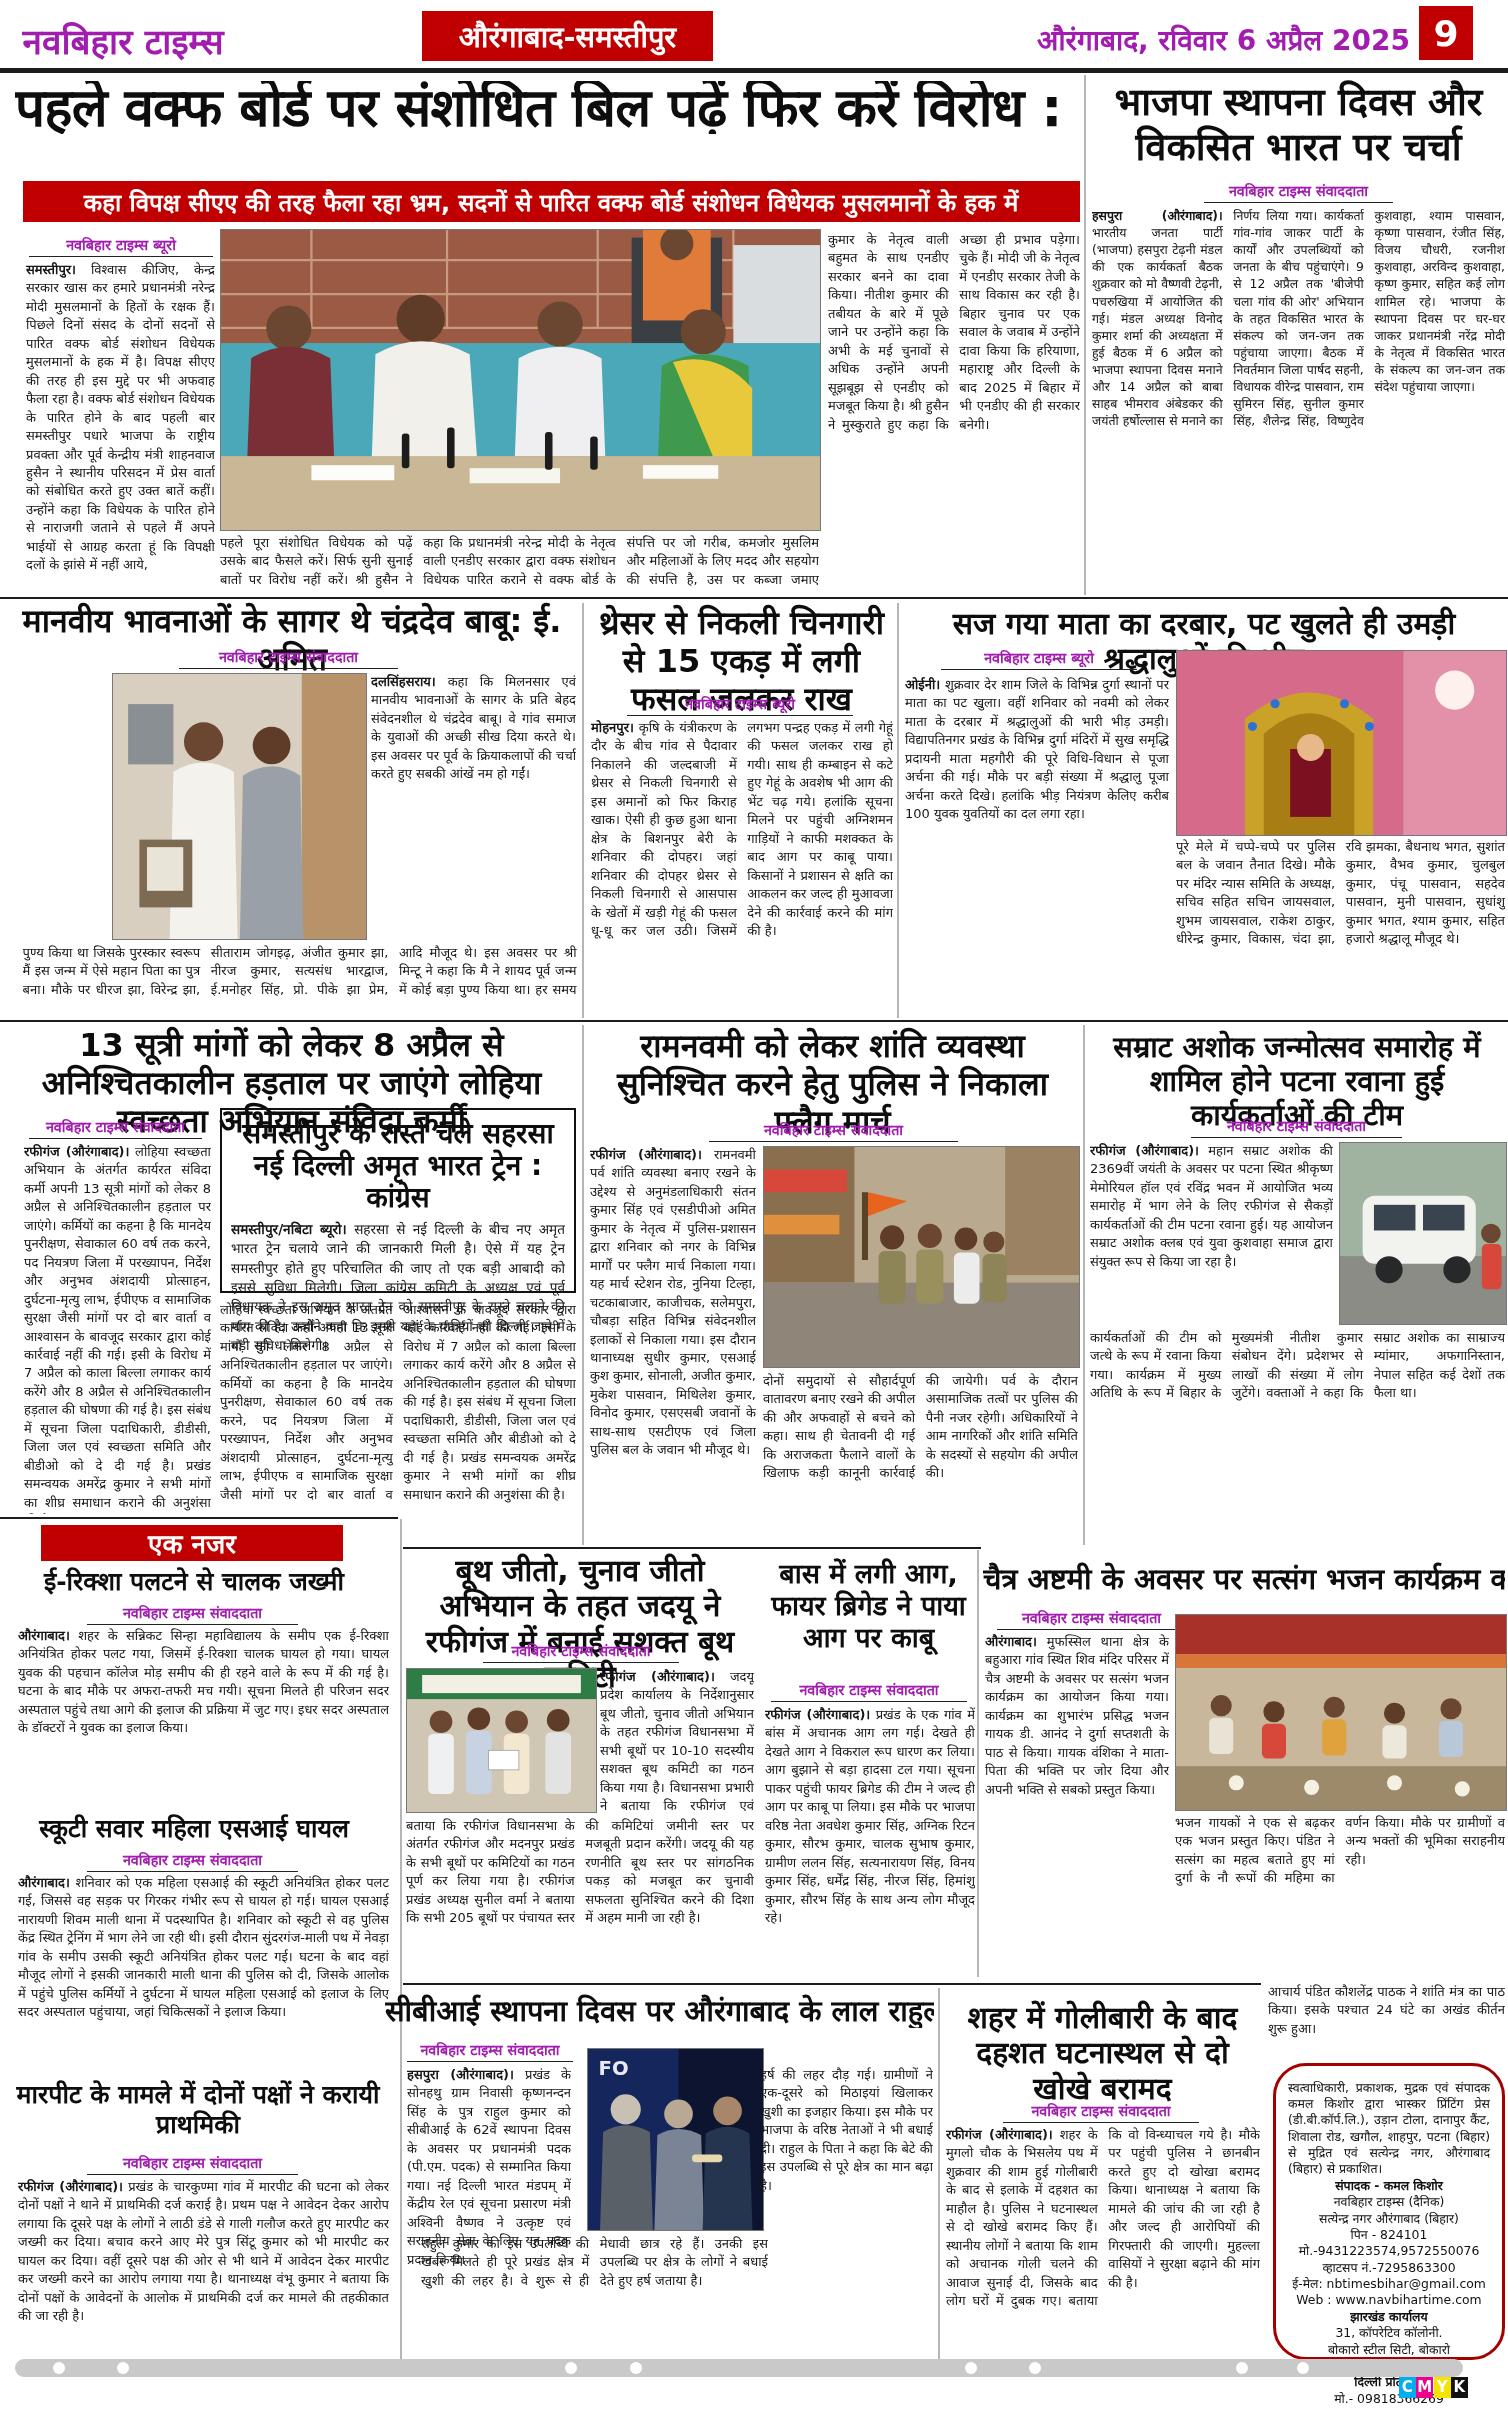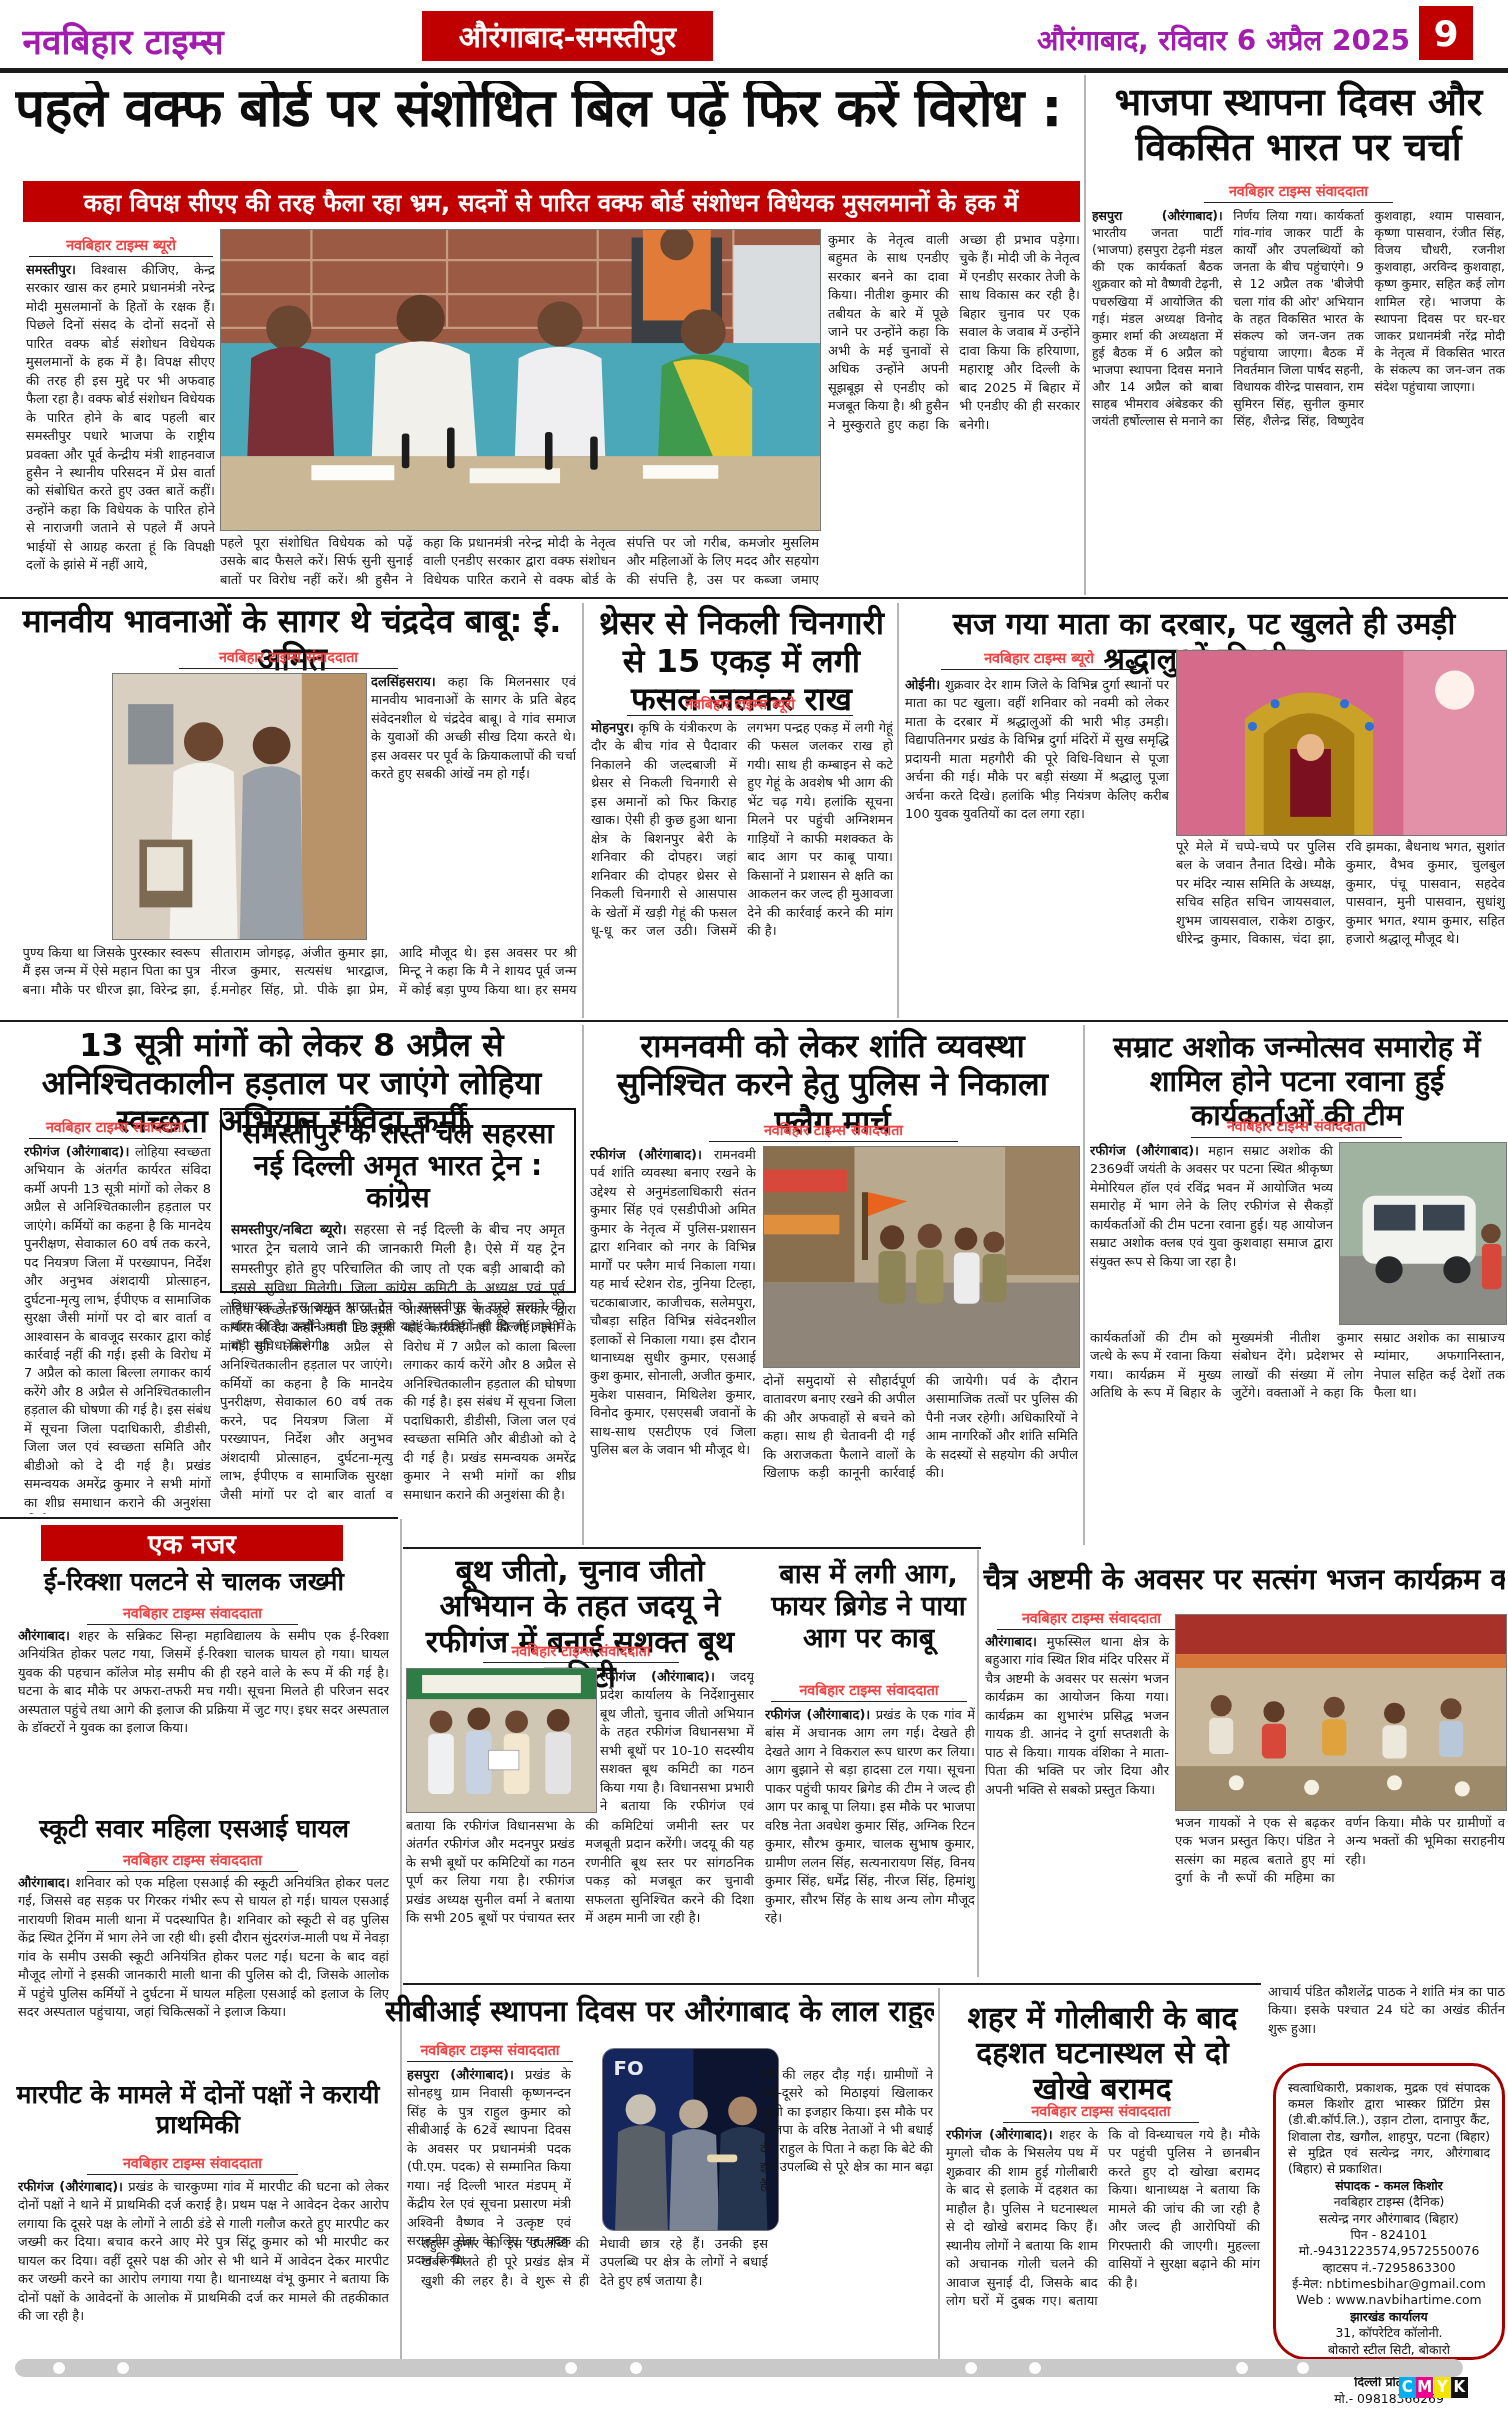--- a/index.html
+++ b/index.html
@@ -7,21 +7,21 @@
         font-family:"DejaVu Sans","Liberation Sans",sans-serif;overflow:hidden;}
   .abs{position:absolute;}
   .red{color:#a21caf;}
   .redbg{background:#c00000;color:#ffffff;}
   .hl{font-weight:bold;color:#0d0d0d;text-align:center;line-height:1.18;}
   .hl-xl{font-size:53px;white-space:nowrap;line-height:1.0;letter-spacing:-0.8px;}
   .hl-rail{font-size:38px;}
   .hl-lg{font-size:32px;}
   .hl-sm{font-size:25px;}
   .kicker{font-size:24px;font-weight:bold;color:#fff;text-align:center;}
-  .byline{font-weight:bold;font-size:14.3px;text-align:center;color:#ef4444;
+  .byline{font-weight:bold;font-size:14.3px;text-align:center;color:#a21caf;
           border-bottom:1.5px solid #222;padding-bottom:1.5px;}
   .body-txt{font-size:13px;line-height:1.42;text-align:justify;color:#161616;overflow:hidden;}
   .body-sm{font-size:12.4px;line-height:1.38;}
   .dl{font-weight:bold;margin-top:20px;}
   .cols2{column-count:2;column-gap:10.6px;}
   .cols3{column-count:3;column-gap:10.6px;}
   .rule-h{background:#1c1c1c;}
   .rule-v{background:#b5b5b5;width:1.5px;}
   .photo{overflow:hidden;border:0.8px solid #777;background:#cfcfcf;}
   .photo svg{display:block;width:100%;height:100%;}
@@ -328,21 +328,21 @@
   <div class="abs body-txt" style="left:985px;top:1633px;width:184px;height:342px;">
     <span class="dl">औरंगाबाद।</span>
     <span>मुफस्सिल थाना क्षेत्र के बहुआरा गांव स्थित शिव मंदिर परिसर में चैत्र अष्टमी के अवसर पर सत्संग भजन कार्यक्रम का आयोजन किया गया। कार्यक्रम का शुभारंभ प्रसिद्ध भजन गायक डी. आनंद ने दुर्गा सप्तशती के पाठ से किया। गायक वंशिका ने माता-पिता की भक्ति पर जोर दिया और अपनी भक्ति से सबको प्रस्तुत किया।</span>
   </div>
   <div class="abs body-txt cols2" style="left:1175px;top:1814px;width:330px;height:161px;">भजन गायकों ने एक से बढ़कर एक भजन प्रस्तुत किए। पंडित ने सत्संग का महत्व बताते हुए मां दुर्गा के नौ रूपों की महिमा का वर्णन किया। मौके पर ग्रामीणों व अन्य भक्तों की भूमिका सराहनीय रही।</div>
   <div class="abs body-txt" style="left:1268px;top:1983px;width:237px;height:72px;">आचार्य पंडित कौशलेंद्र पाठक ने शांति मंत्र का पाठ किया। इसके पश्चात 24 घंटे का अखंड कीर्तन शुरू हुआ।</div>
 
   <div class="abs rule-h" style="left:403px;top:1983px;width:858px;height:2.3px;"></div>
   <div class="abs hl" style="left:385px;top:1994px;width:549px;font-size:29px;white-space:nowrap;overflow:hidden;">सीबीआई स्थापना दिवस पर औरंगाबाद के लाल राहुल कुमार को पीएम पदक</div>
   <div class="abs byline" style="left:407px;top:2040px;width:166px;">नवबिहार टाइम्स संवाददाता</div>
-  <div class="abs photo" style="left:602px;top:2048px;width:175px;height:181px;border-radius:12px;">
+  <div class="abs photo" style="left:587px;top:2048px;width:175px;height:181px;">
     <svg viewBox="0 0 232 240" preserveAspectRatio="none">
       <rect width="232" height="240" fill="#14265c"></rect>
       <rect x="120" y="0" width="112" height="240" fill="#0c1430"></rect>
       <text x="14" y="34" fill="#e8eaf2" font-size="26" font-weight="bold" font-family="DejaVu Sans, sans-serif">FO</text>
       <circle cx="50" cy="80" r="20" fill="#c9c0b4"></circle>
       <path d="M20 110 Q50 92 82 110 L86 240 L16 240 Z" fill="#5a6068"></path>
       <circle cx="120" cy="86" r="19" fill="#b9a894"></circle>
       <path d="M92 114 Q120 98 150 114 L154 240 L88 240 Z" fill="#7b8494"></path>
       <circle cx="185" cy="82" r="19" fill="#a8866a"></circle>
       <path d="M156 112 Q185 94 214 112 L218 240 L152 240 Z" fill="#26354f"></path>

